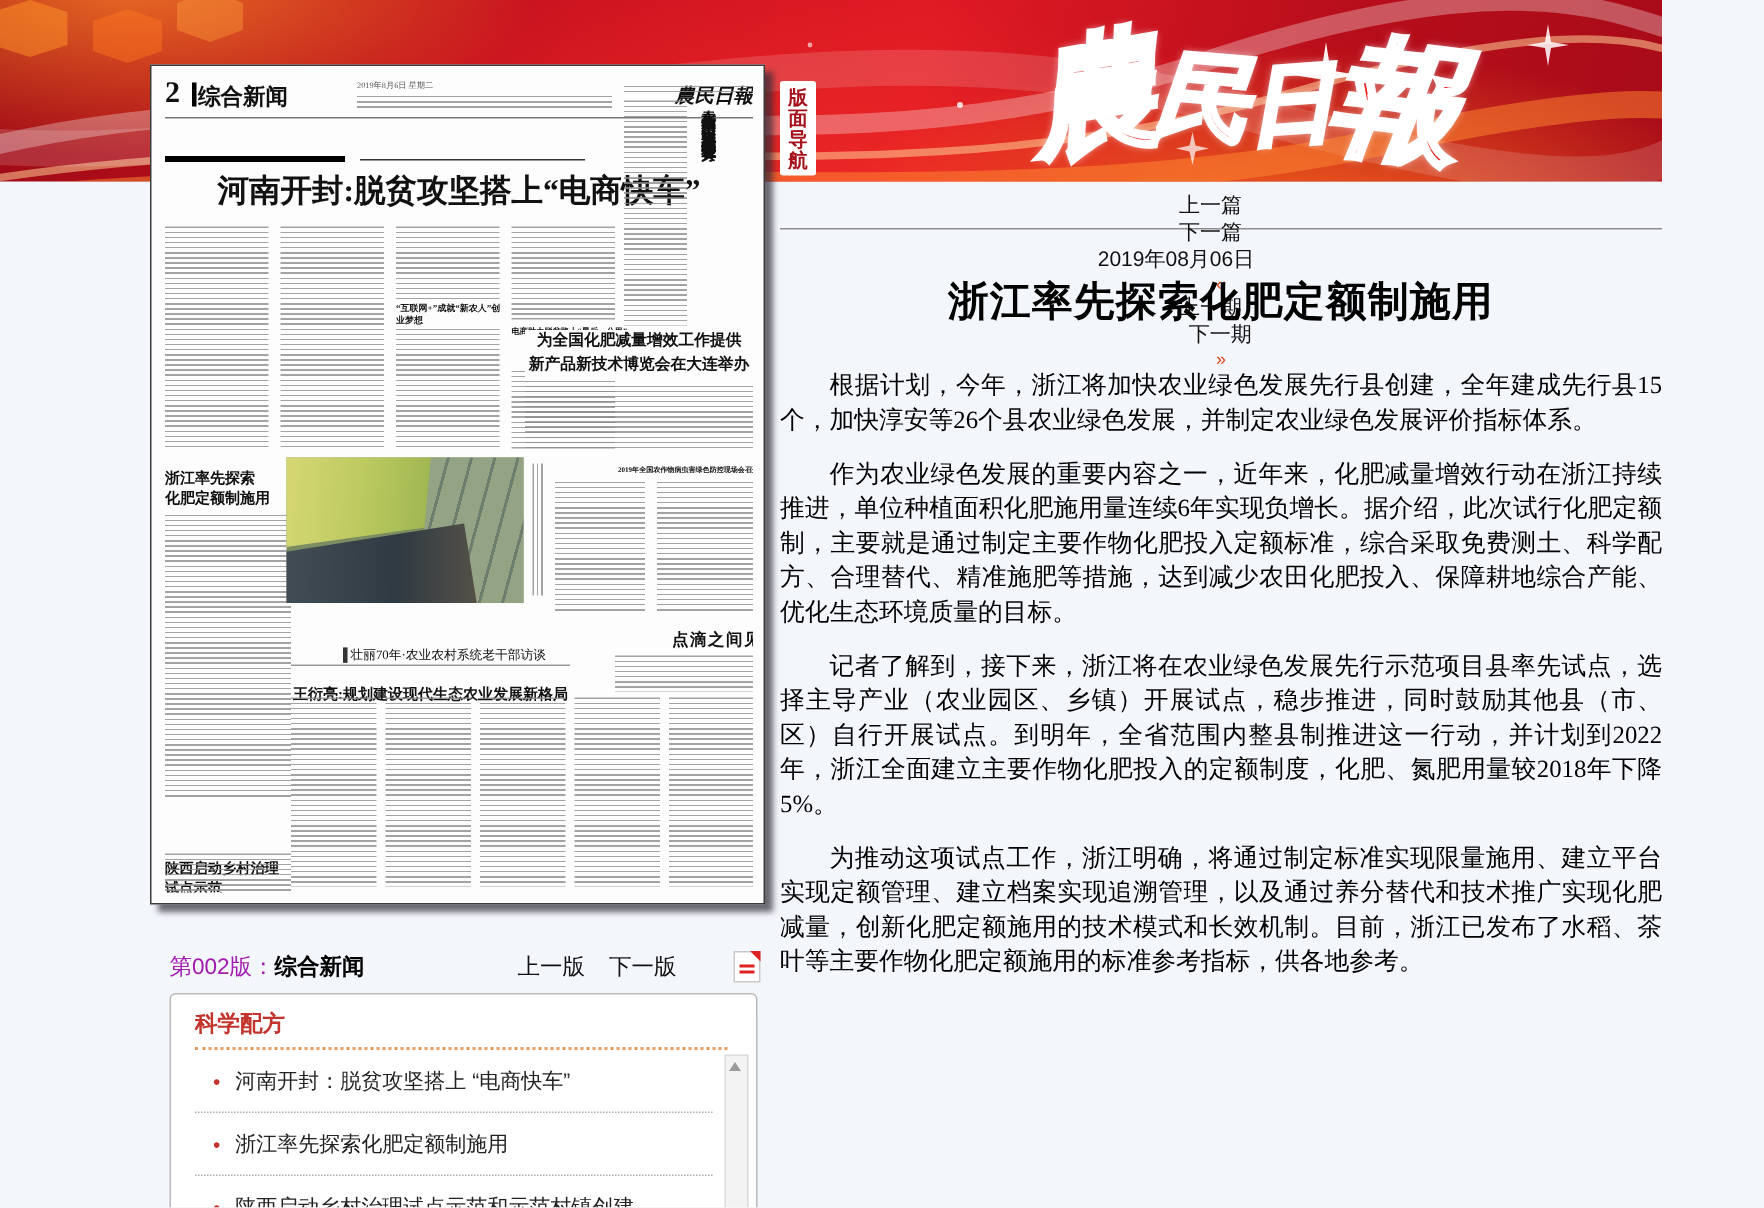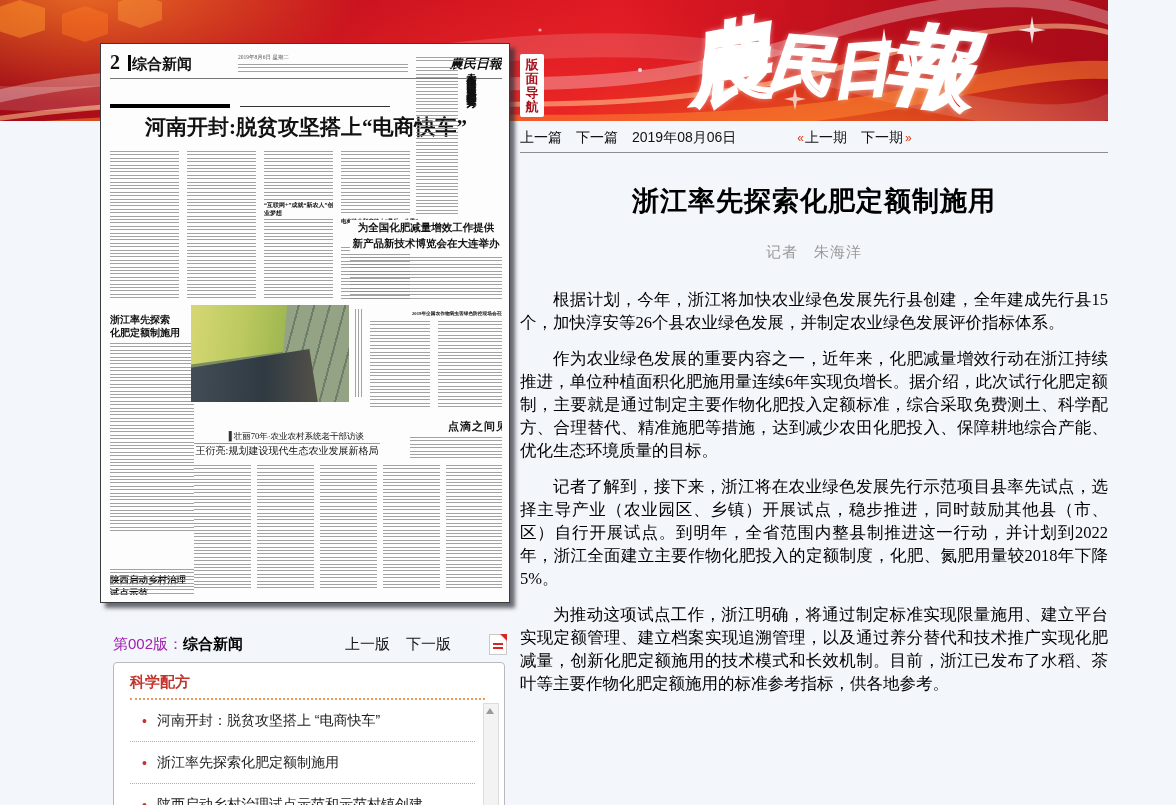--- a/index.html
+++ b/index.html
@@ -24,21 +24,21 @@
   .mh-ch.c2{font-size:58px;transform:rotate(-4deg) translateY(-2px);}
   .mh-ch.c3{font-size:88px;transform:rotate(7deg) translateY(6px);}
 
   .pagenav-vert{position:absolute;left:520px;top:54px;width:24px;padding:4px 0 3px;
     background:#fff;border-radius:2px;text-align:center;color:#a6121c;font-weight:bold;
     font-size:13px;line-height:14px;cursor:pointer;}
   .pagenav-vert span{display:block;}
 
   
   .main{position:absolute;left:520px;top:128px;width:588px;}
-  .navrow{display:flex;align-items:center;font-size:14px;color:#111;height:20px;}
+  .navrow{display:flex;align-items:center;font-size:14px;color:#111;height:20px;flex-direction:column;}
   .navrow .lnk{cursor:pointer;margin-right:14px;}
   .navrow .date{margin-right:60px;color:#111;}
   .navrow .arrow{color:#e03a10;font-size:12px;margin:0 1px;}
   .hr1{border:none;border-top:1px solid #8d8d8d;margin:4px 0 0;}
   .a-title{margin-top:30px;text-align:center;font-size:27px;font-weight:bold;color:#000;
     font-family:"Liberation Sans",sans-serif;letter-spacing:1px;}
   .a-byline{margin-top:24px;text-align:center;font-size:15px;color:#9a9a9a;letter-spacing:1px;}
   .a-body{margin-top:26px;font-family:"Liberation Serif",serif;}
   .a-body p{margin:0 0 13px;font-size:16.5px;line-height:23px;color:#000;
     text-align:justify;text-indent:2em;}
@@ -85,21 +85,21 @@
   .vheads{position:absolute;left:352px;top:14px;height:168px;writing-mode:vertical-rl;
     font-size:10px;font-weight:bold;line-height:19px;letter-spacing:1px;}
   .t-expo{position:absolute;left:240px;top:169px;width:152px;background:#fdfdfd;text-align:center;
     font-size:10.5px;font-weight:bold;line-height:16px;}
   .t-minihead{position:absolute;left:0;top:262px;width:84px;font-size:10px;font-weight:bold;line-height:13px;}
   .t-diandi{position:absolute;left:338px;top:368px;width:56px;text-align:center;font-size:11px;
     font-weight:bold;letter-spacing:1px;white-space:nowrap;}
   .t-series{position:absolute;left:84px;top:380px;width:170px;text-align:right;font-size:8.5px;white-space:nowrap;}
   .t-series:before{content:"▐";margin-right:2px;color:#333;}
   .t-wang{position:absolute;left:84px;top:392px;width:186px;text-align:center;font-size:10px;
-    font-weight:normal;white-space:nowrap;border-top:1px solid #999;padding-top:0;}
+    font-weight:bold;white-space:nowrap;border-top:1px solid #999;padding-top:12px;}
   .t-shaanxi{position:absolute;left:0;top:487px;width:84px;font-size:9.5px;font-weight:bold;line-height:13px;margin-top:36px;}
   .photo{position:absolute;left:81px;top:254px;width:158px;height:97px;overflow:hidden;background:#7d8d62;}
   .ph-a{position:absolute;left:-12%;top:-18%;width:80%;height:72%;background:linear-gradient(105deg,#e2dd7c,#bcca60 55%,#94ae4b);transform:rotate(-8deg);}
   .ph-b{position:absolute;right:-6%;top:-12%;width:48%;height:125%;background:repeating-linear-gradient(100deg,#95a385 0 13px,#6e7e6d 13px 15px);transform:rotate(5deg);}
   .ph-c{position:absolute;left:-6%;bottom:-32%;width:85%;height:76%;background:linear-gradient(100deg,#46505a,#2f3a42 60%,#575249);transform:rotate(-9deg);}
 </style>
 </head>
 <body>
 
 <div class="page">
@@ -201,21 +201,20 @@
       <span class="lnk">上一篇</span>
       <span class="lnk">下一篇</span>
       <span class="date">2019年08月06日</span>
       <span class="arrow">«</span>
       <span class="lnk">上一期</span>
       <span class="lnk" style="margin-right:1px">下一期</span>
       <span class="arrow">»</span>
     </div>
     <hr class="hr1">
     <h1 class="a-title">浙江率先探索化肥定额制施用</h1>
-    <div class="a-byline">记者　朱海洋</div>
     <div class="a-body">
       <p>根据计划，今年，浙江将加快农业绿色发展先行县创建，全年建成先行县15个，加快淳安等26个县农业绿色发展，并制定农业绿色发展评价指标体系。</p>
       <p>作为农业绿色发展的重要内容之一，近年来，化肥减量增效行动在浙江持续推进，单位种植面积化肥施用量连续6年实现负增长。据介绍，此次试行化肥定额制，主要就是通过制定主要作物化肥投入定额标准，综合采取免费测土、科学配方、合理替代、精准施肥等措施，达到减少农田化肥投入、保障耕地综合产能、优化生态环境质量的目标。</p>
       <p>记者了解到，接下来，浙江将在农业绿色发展先行示范项目县率先试点，选择主导产业（农业园区、乡镇）开展试点，稳步推进，同时鼓励其他县（市、区）自行开展试点。到明年，全省范围内整县制推进这一行动，并计划到2022年，浙江全面建立主要作物化肥投入的定额制度，化肥、氮肥用量较2018年下降5%。</p>
       <p>为推动这项试点工作，浙江明确，将通过制定标准实现限量施用、建立平台实现定额管理、建立档案实现追溯管理，以及通过养分替代和技术推广实现化肥减量，创新化肥定额施用的技术模式和长效机制。目前，浙江已发布了水稻、茶叶等主要作物化肥定额施用的标准参考指标，供各地参考。</p>
     </div>
   </div>
 
   <div class="edition">
     <span class="ed-label">第002版：</span>

